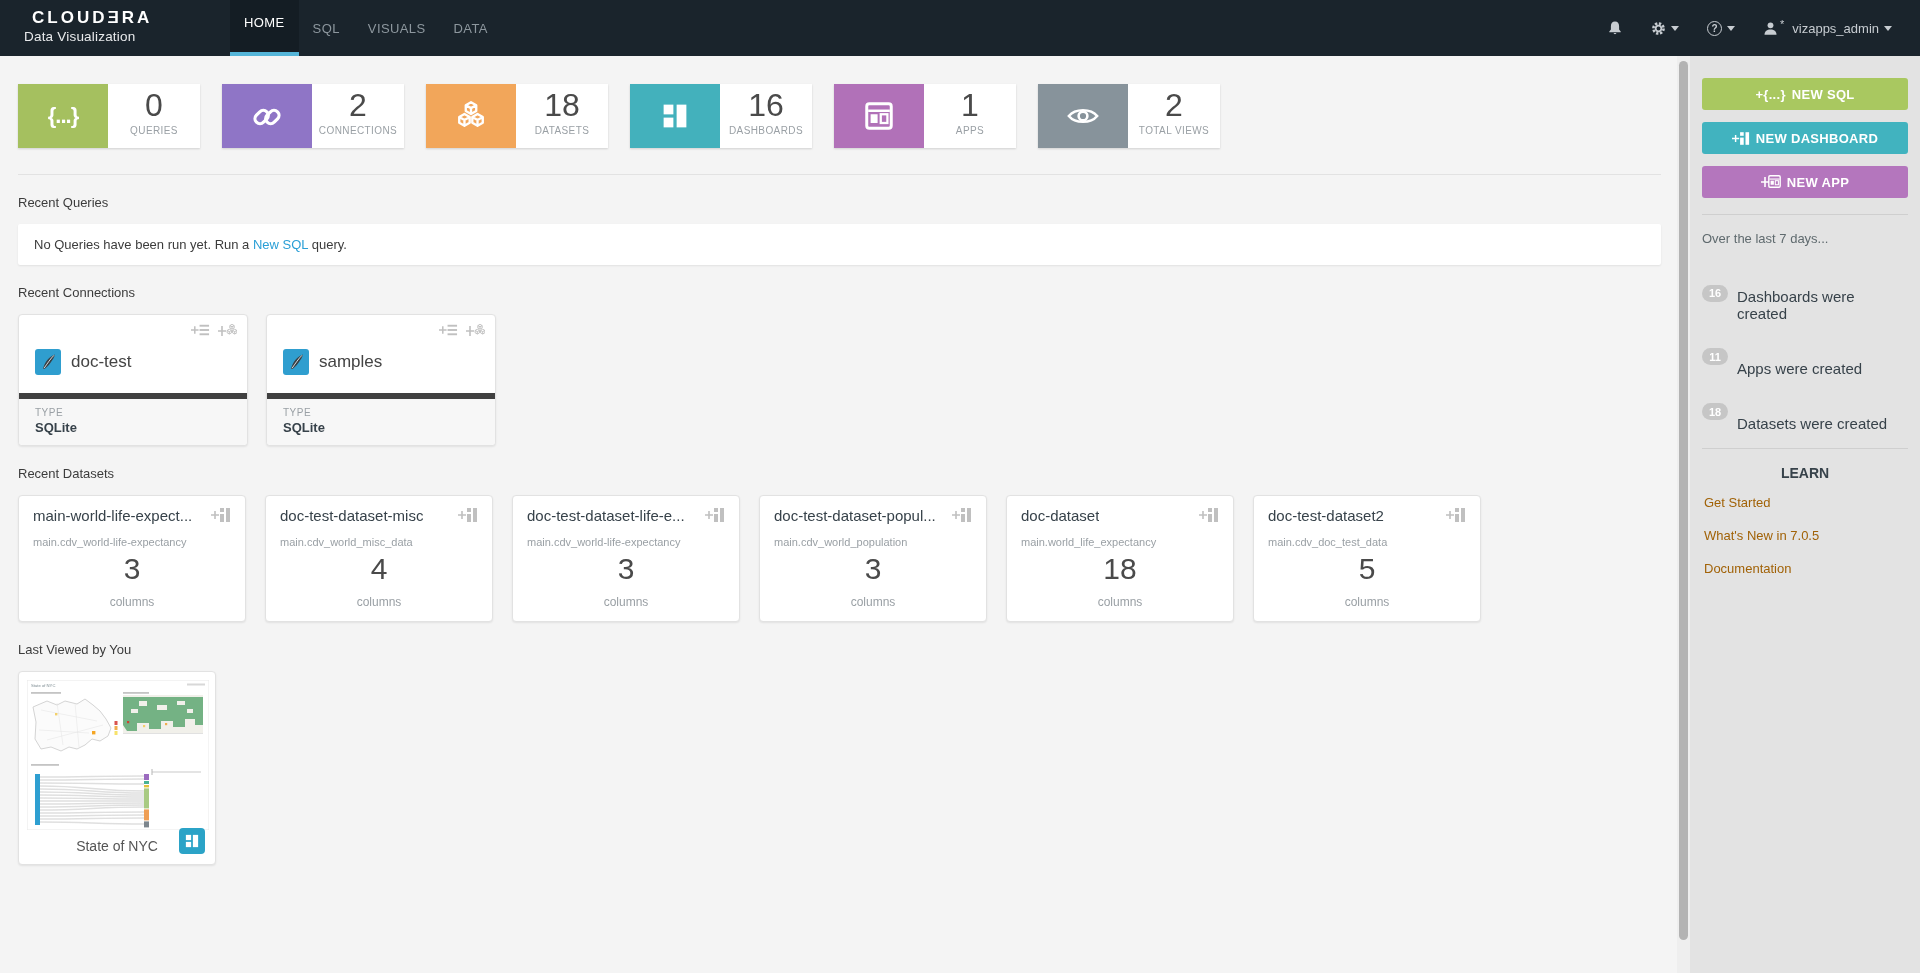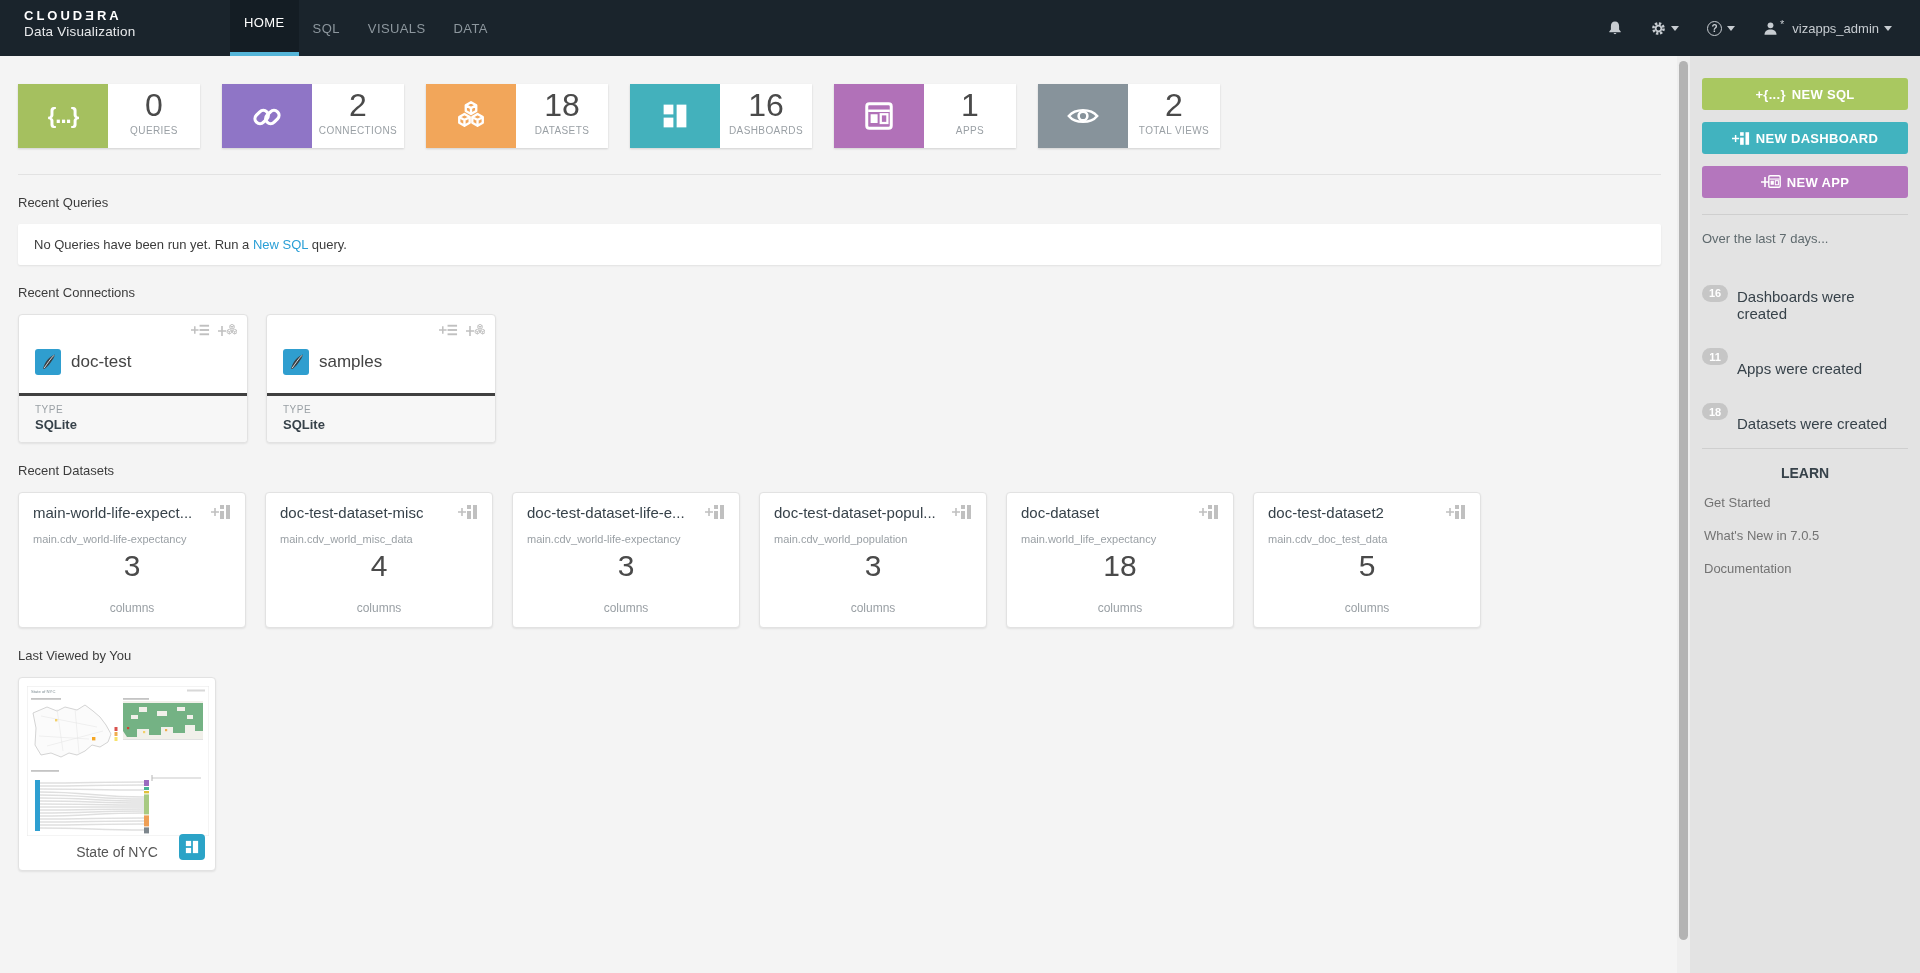--- a/index.html
+++ b/index.html
@@ -2,21 +2,21 @@
 <html><head>
 <meta charset="utf-8">
 <style>
   * { margin:0; padding:0; box-sizing:border-box; }
   html,body { width:1920px; height:973px; overflow:hidden; }
   body { font-family:"Liberation Sans", sans-serif; background:#f4f4f4; color:#333; }
 
   
   .navbar { height:56px; background:#1a242c; display:flex; align-items:stretch; color:#c7ccd1; }
   .brand { padding:8px 0 0 24px; width:230px; cursor:pointer; }
-  .brand-top { color:#fff; font-size:13px; font-weight:bold; letter-spacing:3px; }
+  .brand-top { color:#fff; font-size:17px; font-weight:bold; letter-spacing:3px;margin-left:8px; }
   .brand-bot { color:#e8eaec; font-size:13.5px; margin-top:1px; letter-spacing:.2px; }
   .tabs { display:flex; align-items:stretch; }
   .tab { display:flex; align-items:center; padding:12px 14px; font-size:13px; letter-spacing:.4px;
          color:#8d979e; cursor:pointer; }
   .tab.active { color:#fff; background:#141d24; border-bottom:4px solid #54b5d8; padding-top:4px; }
   .nav-right { margin-left:auto; display:flex; align-items:center; gap:28px; padding-right:28px; }
   .nav-ico { display:flex; align-items:center; gap:5px; cursor:pointer; color:#c7ccd1; font-size:13px; }
   .caret { width:0; height:0; border-left:4px solid transparent; border-right:4px solid transparent;
            border-top:5px solid #c7ccd1; display:inline-block; }
   .help-circle { width:15px; height:15px; border-radius:50%; border:1.6px solid #c7ccd1; color:#c7ccd1;
@@ -57,34 +57,34 @@
   
   .conn-row { display:flex; gap:18px; }
   .card { background:#fff; border:1px solid #e2e2e2; border-radius:4px;
           box-shadow:0 1px 2px rgba(0,0,0,.08); cursor:pointer; }
   .conn-card { width:230px; }
   .conn-head { position:relative; padding:34px 16px 18px; }
   .conn-actions { position:absolute; top:8px; right:10px; display:flex; gap:8px; color:#c0c0c0; }
   .conn-actions span { cursor:pointer; display:flex; }
   .conn-title { display:flex; align-items:center; gap:10px; font-size:17px; color:#444; }
   .sqlite-ico { width:26px; height:26px; flex:0 0 auto; }
-  .conn-foot { border-top:3px solid #404040; background:#f7f7f7; padding:8px 16px 10px;
+  .conn-foot { border-top:6px solid #404040; background:#f7f7f7; padding:8px 16px 10px;
                border-radius:0 0 4px 4px; }
   .type-label { font-size:10px; color:#9aa0a5; letter-spacing:.5px; }
   .type-value { font-size:13px; font-weight:bold; color:#37424a; margin-top:2px; }
 
   
   .ds-row { display:flex; gap:19px; }
   .ds-card { width:228px; padding:11px 14px 12px; }
   .ds-top { display:flex; justify-content:space-between; align-items:flex-start; }
   .ds-name { font-size:15px; color:#37424a; font-weight:400; white-space:nowrap; overflow:hidden; }
   .ds-add { color:#c0c0c0; cursor:pointer; margin-left:6px; flex:0 0 auto; display:flex; }
   .ds-src { font-size:11px; color:#9aa0a5; margin-top:12px; white-space:nowrap; overflow:hidden; }
   .ds-num { font-size:30px; color:#4a4a4a; text-align:center; margin-top:4px; line-height:34px; }
-  .ds-unit { font-size:12px; color:#9aa0a5; text-align:center; margin-top:18px; }
+  .ds-unit { font-size:12px; color:#9aa0a5; text-align:center; margin-top:9px; }
 
   
   .thumb-card { width:198px; padding:8px 8px 10px; position:relative; }
   .thumb-img { width:182px; height:150px; display:block; }
   .thumb-caption { text-align:center; font-size:14px; color:#555; margin-top:8px; }
   .thumb-badge { position:absolute; right:10px; bottom:10px; width:26px; height:26px;
                  background:#2ba3c7; border-radius:4px; display:flex; align-items:center;
                  justify-content:center; color:#fff; }
 
   
@@ -95,21 +95,21 @@
   .b-sql  { background:#a9c860; }
   .b-dash { background:#41b3bf; }
   .b-app  { background:#b476bd; }
   .side-divider { border:0; border-top:1px solid #cfcfcf; margin:16px 0; }
   .activity-title { font-size:13px; color:#5f6a6e; margin:4px 0 18px; }
   .activity-item { display:flex; align-items:center; gap:9px; margin-bottom:14px; }
   .pill { min-width:26px; height:17px; padding:0 6px; background:#c6c6c6; border-radius:9px; color:#fff;
           font-size:11px; font-weight:bold; display:flex; align-items:center; justify-content:center; }
   .activity-text { font-size:15px; color:#37424a;margin-top:24px; }
   .learn-title { text-align:center; font-size:14px; font-weight:bold; color:#37424a; margin:6px 0 14px; }
-  .learn-link { display:block; font-size:13px; color:#737373; margin:0 0 18px 2px; cursor:pointer; }
+  .learn-link { display:block; font-size:13px; color:#a16207; margin:0 0 18px 2px; cursor:pointer; }
 </style>
 </head>
 <body>
 
 <svg width="0" height="0" style="position:absolute">
   <symbol id="g-dash" viewBox="0 0 16 16">
     <rect x="1" y="1" width="6" height="6"></rect>
       <rect x="1" y="9" width="6" height="6"></rect>
       <rect x="9" y="1" width="6" height="14"></rect>
   </symbol>

